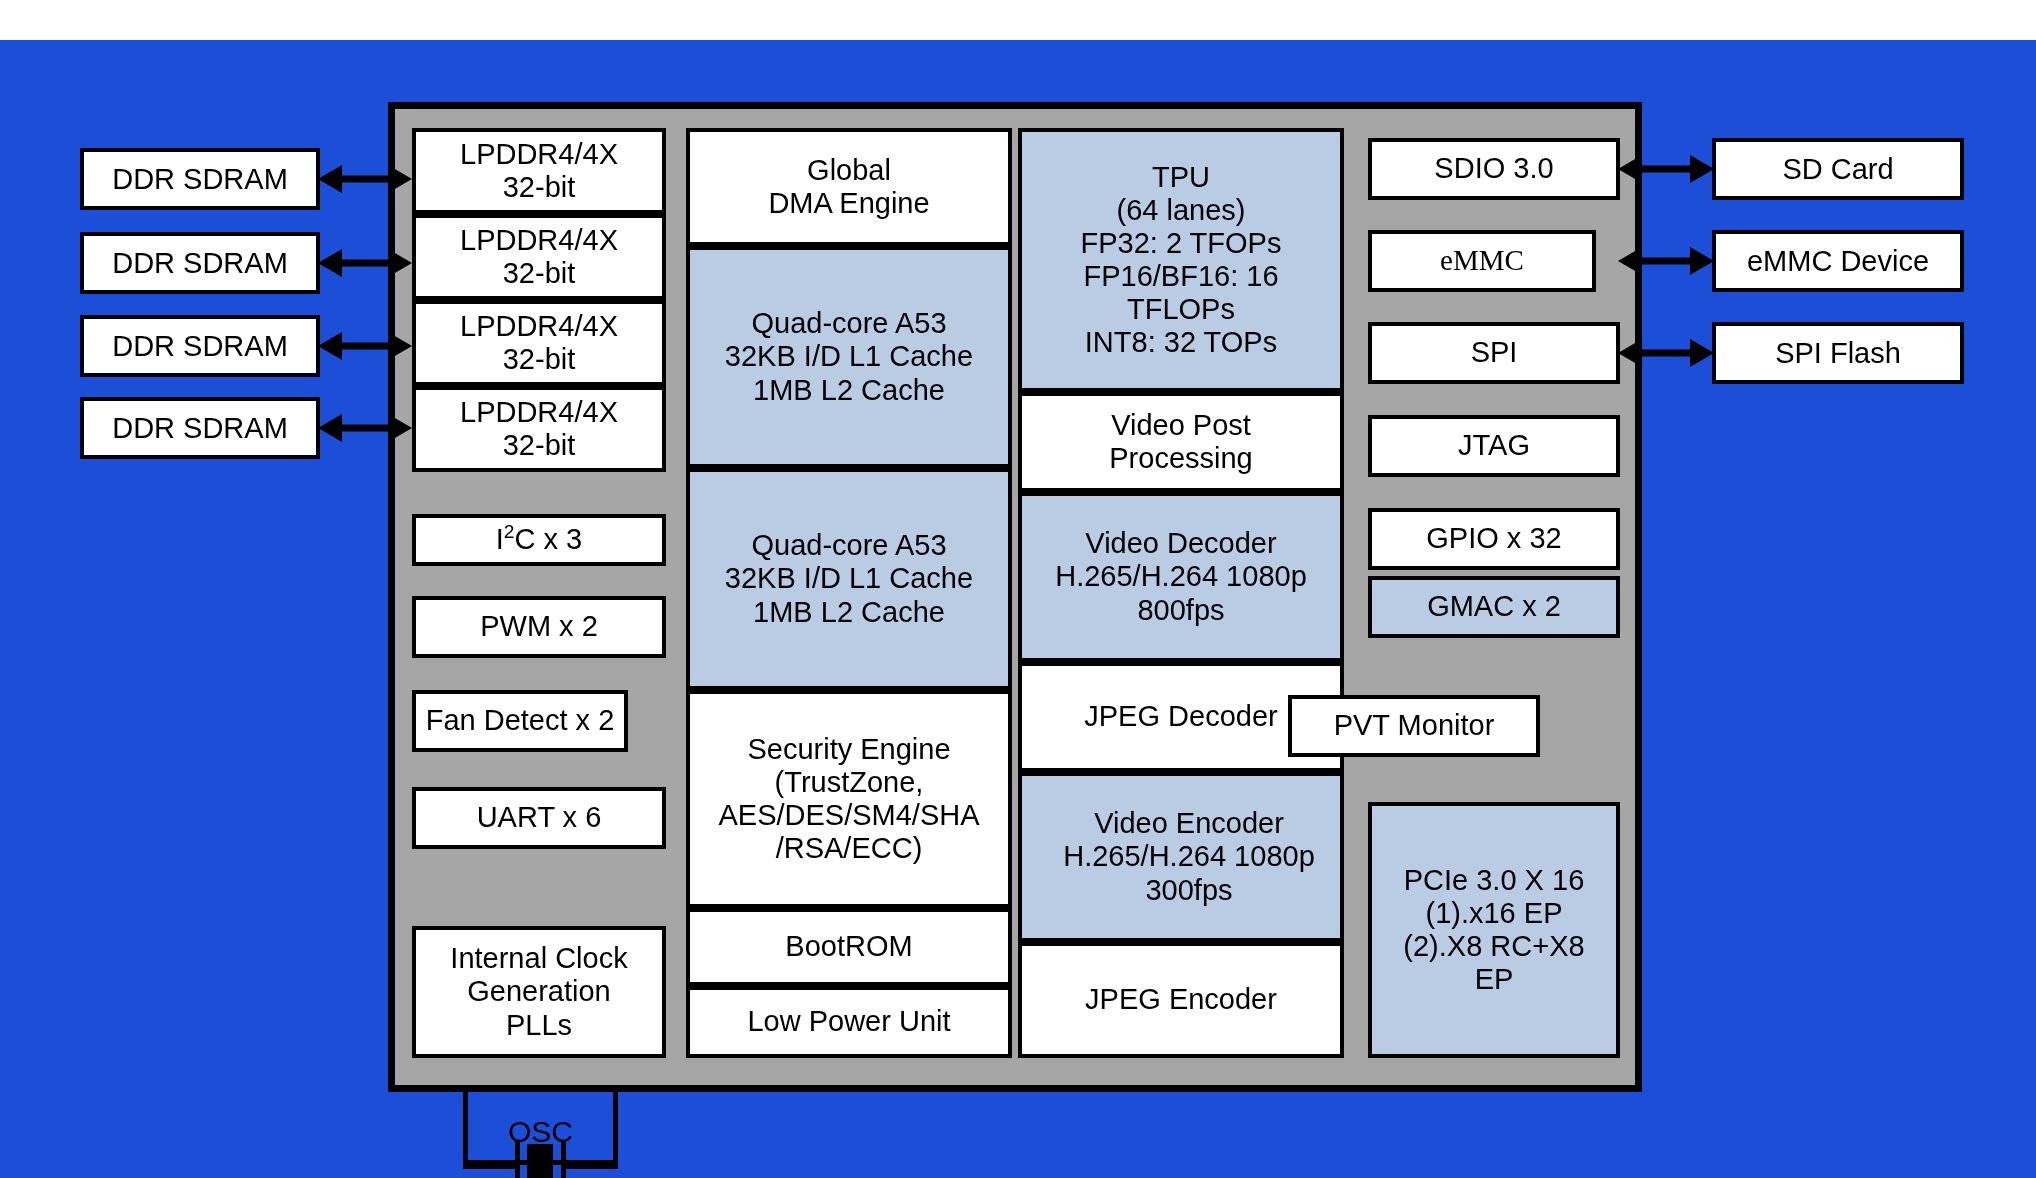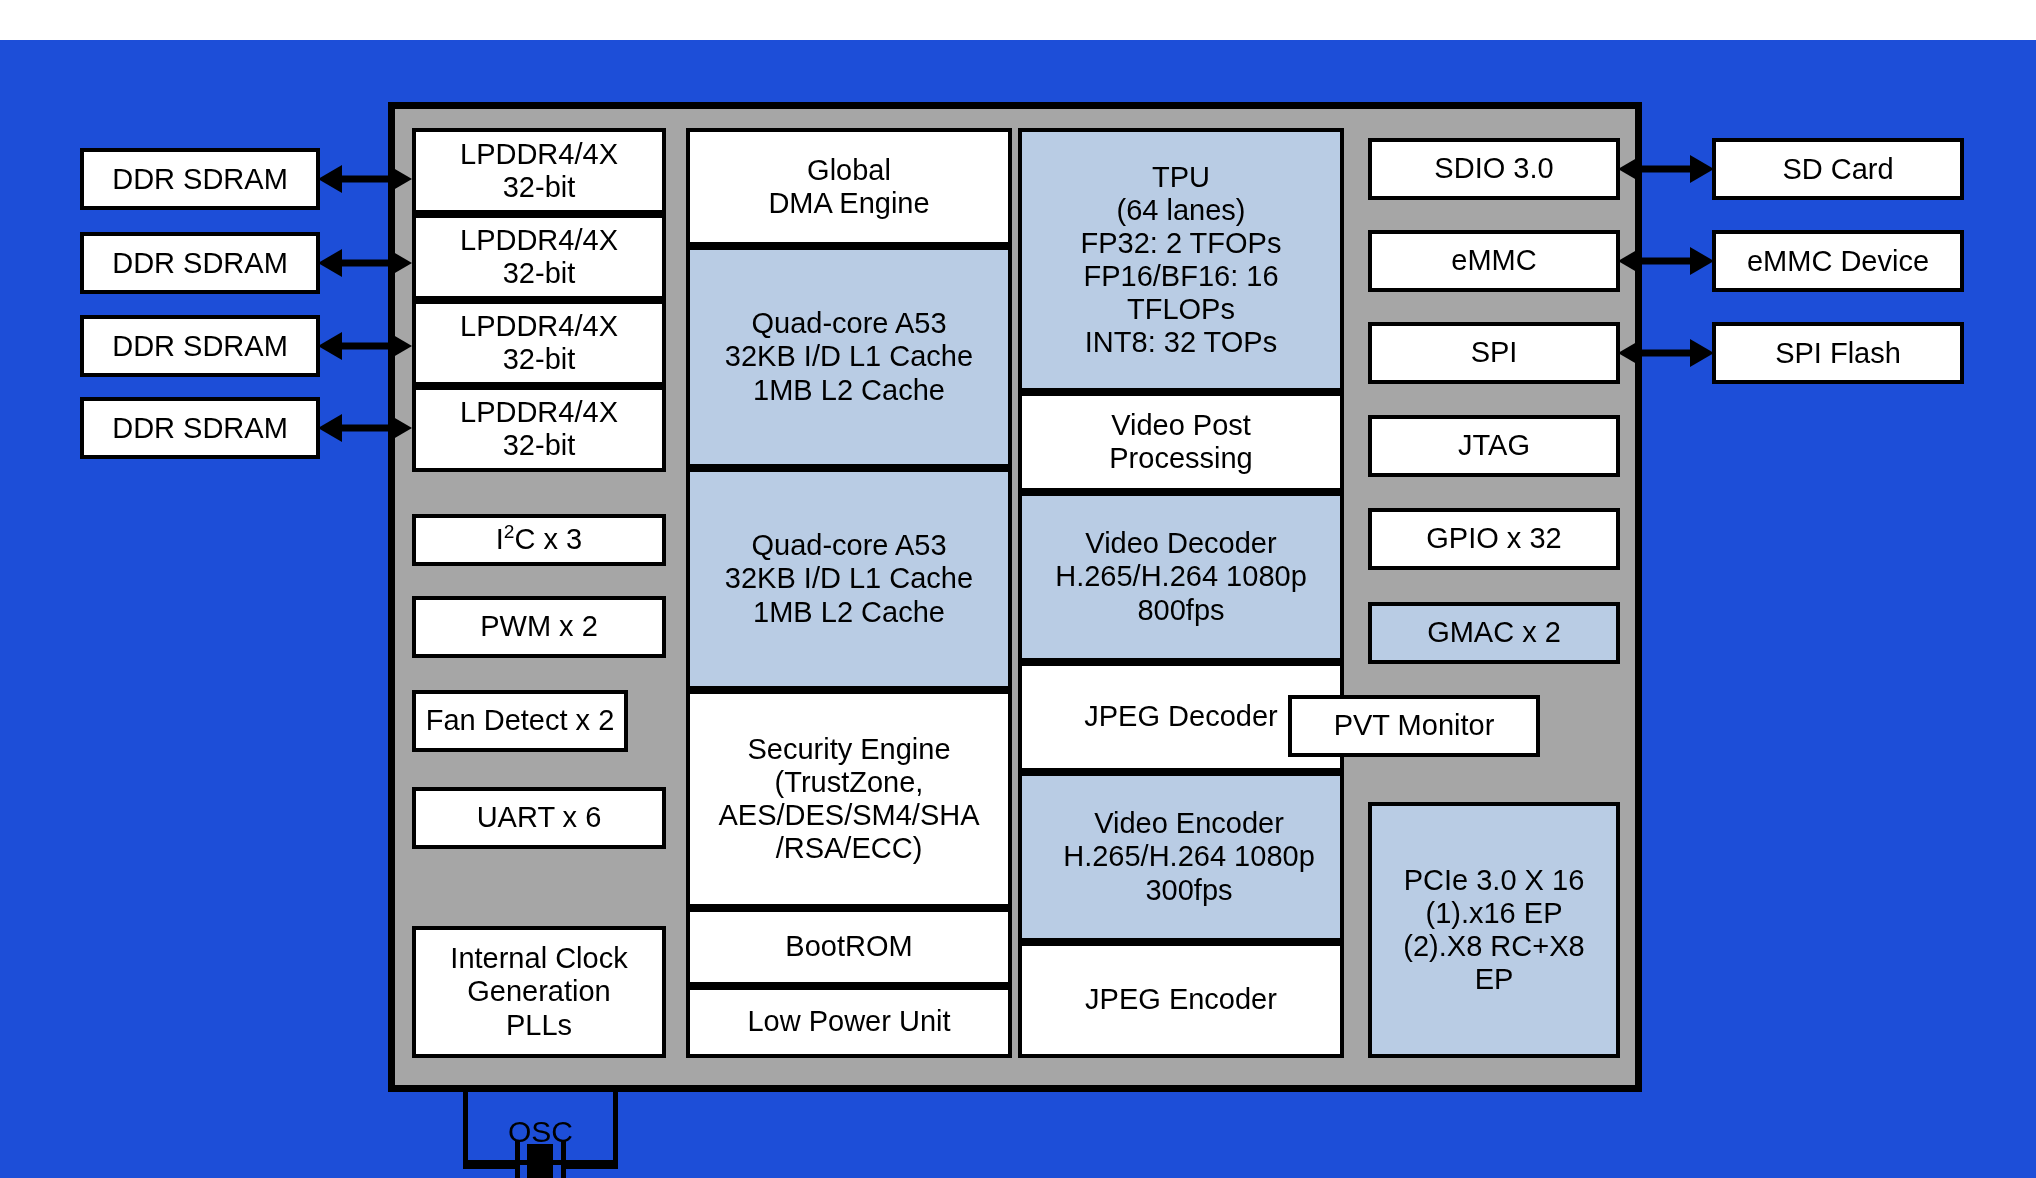--- a/index.html
+++ b/index.html
@@ -225,33 +225,33 @@
 H.265/H.264 1080p
 300fps</span>
   </div>
   <div class="blk" style="left:1018px; top:902px; width:326px; height:116px;">
     <span>JPEG Encoder</span>
   </div>
 
   <div class="blk" style="left:1368px; top:98px; width:252px; height:62px;">
     <span>SDIO 3.0</span>
   </div>
-  <div class="blk" style="left:1368px; top:190px; width:252px; height:62px;">
+  <div class="blk" style="left:1368px; top:190px; width:228px; height:62px;font-family:Liberation Serif, serif;">
     <span>eMMC</span>
   </div>
   <div class="blk" style="left:1368px; top:282px; width:252px; height:62px;">
     <span>SPI</span>
   </div>
   <div class="blk" style="left:1368px; top:375px; width:252px; height:62px;">
     <span>JTAG</span>
   </div>
   <div class="blk" style="left:1368px; top:468px; width:252px; height:62px;">
     <span>GPIO x 32</span>
   </div>
-  <div class="blk blue" style="left:1368px; top:562px; width:252px; height:62px;">
+  <div class="blk blue" style="left:1368px; top:536px; width:252px; height:62px;">
     <span>GMAC x 2</span>
   </div>
   <div class="blk" style="left:1288px; top:655px; width:252px; height:62px;">
     <span>PVT Monitor</span>
   </div>
   <div class="blk blue" style="left:1368px; top:762px; width:252px; height:256px;">
     <span>PCIe 3.0 X 16
 (1).x16 EP
 (2).X8 RC+X8
 EP</span>

